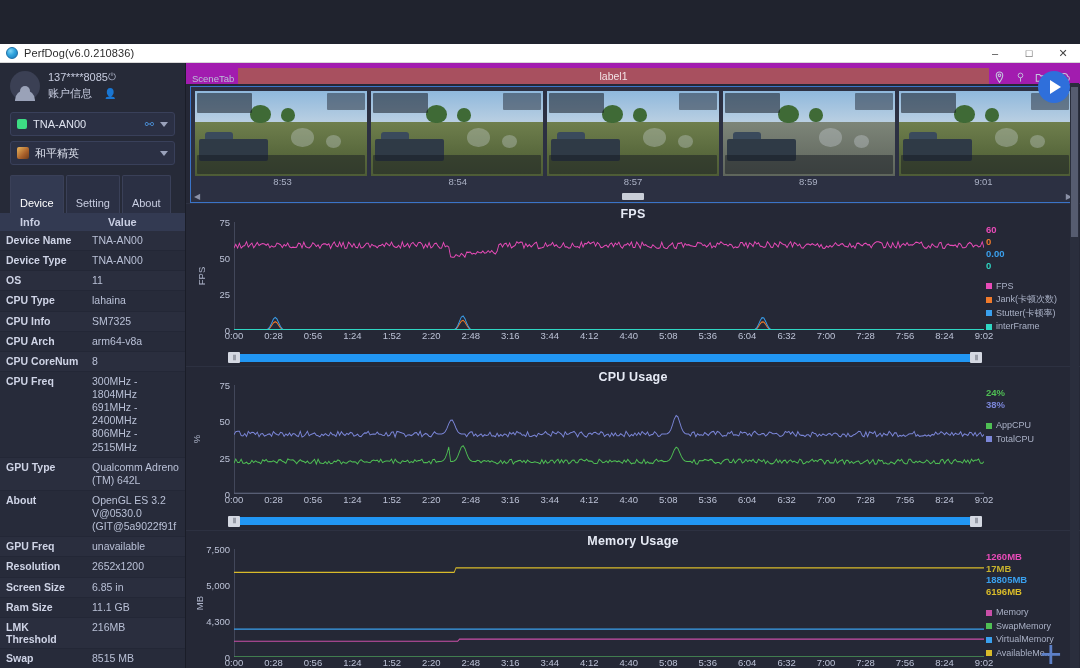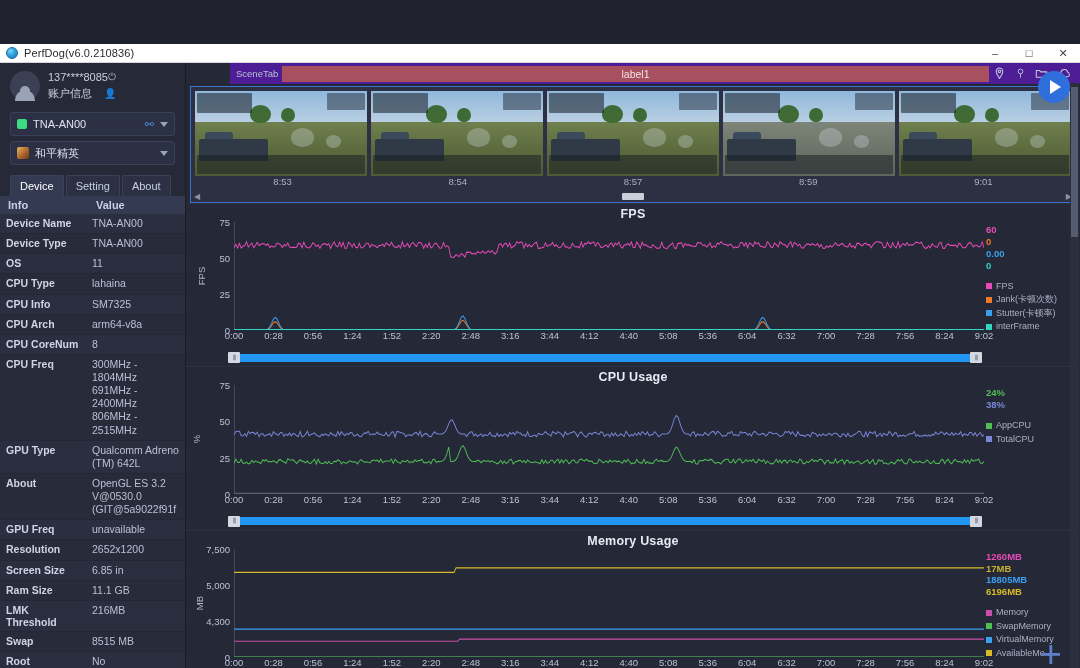--- a/index.html
+++ b/index.html
@@ -56,39 +56,39 @@
   }
   .sel .dot-android { width: 10px; height: 10px; border-radius: 2px; background: #3ddc84; flex:none;}
   .sel .gameicon { width: 12px; height: 12px; border-radius: 2px;
       background: linear-gradient(135deg,#e8b55c 0%, #a85f2a 60%, #6d3b1a 100%); flex:none;}
   .sel .label { flex: 1; white-space: nowrap; overflow: hidden; }
   .sel .usb { color: #4b8fd6; font-size: 11px; }
   .caret { width:0;height:0;border-left:4px solid transparent;border-right:4px solid transparent;
            border-top:5px solid #9aa2bb; }
 
   .tabs { display: flex; margin: 10px 0 0 10px; gap: 2px; font-size: 11px; }
-  .tab { padding: 4px 9px 4px 9px; background: #2b3044; color: #c9cee2; border: 1px solid #3a4058;
+  .tab { padding: 21px 9px 4px 9px; background: #2b3044; color: #c9cee2; border: 1px solid #3a4058;
          border-bottom: none; border-radius: 2px 2px 0 0; }
   .tab.active { background: #333a52; color: #ffffff; }
 
   .tblhead { display: flex; background: #333a52; font-size: 11px; color: #c9cee2; font-weight: bold; }
-  .tblhead div { padding: 3px 8px; }
+  .tblhead div { padding: 3px 20px; }
   .th-info { width: 88px; }
   .tbl { font-size: 10.5px; color: #c3c9dd; }
   .row { display: flex; border-bottom: 1px solid #232736; }
   .row:nth-child(odd) { background: #2a2e3e; }
   .row:nth-child(even) { background: #272b3a; }
   .cell-k { width: 88px; padding: 3px 6px; font-weight: bold; color: #cfd4e6; flex: none; }
   .cell-v { padding: 3px 4px; color: #b9c0d6; white-space: pre-line; line-height: 1.25; }
   .sb-filler { flex: 1; background: #272b3a; }
 
   
   .main { flex: 1; display: flex; flex-direction: column; background: #252836; position: relative; }
 
-  .scenebar { height: 21px; display: flex; align-items: center; background: #4c1d95; margin-left: 44px; }
+  .scenebar { height: 21px; display: flex; align-items: flex-end; background: #a21caf; }
   .scenetab { width: 52px; font-size: 9.5px; color: #b9c0d6; padding-left: 6px; }
   .scenelabel {
     flex: 1; height: 16px; background: #a8505f; color: #f2e4e6; font-size: 10.5px;
     display: flex; align-items: center; justify-content: center; margin-right: 4px;
   }
   .scene-icons { display: flex; gap: 9px; padding-right: 9px; align-items: center; }
   .ic { stroke: #c3c9dd; fill: none; stroke-width: 1.3; }
 
   .filmstrip {
     height: 117px; margin: 2px 4px 0 4px; border: 1px solid #3a74c8; background: #2c3042;

